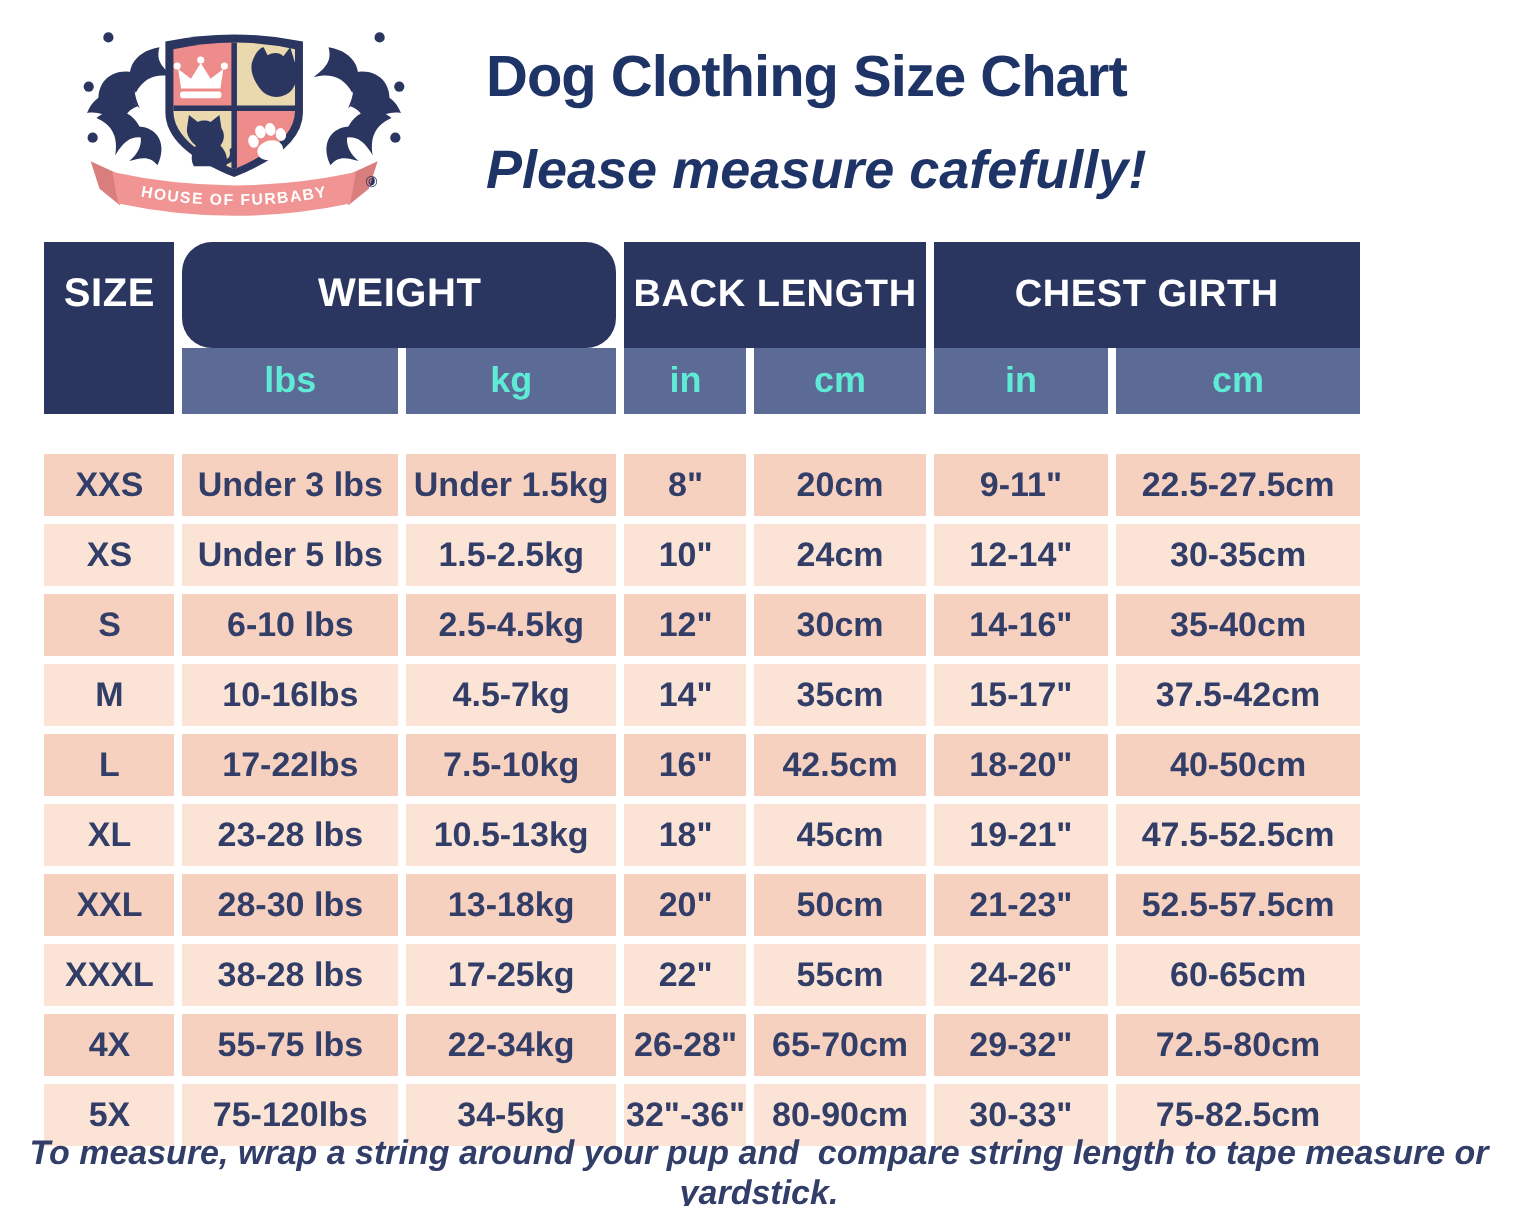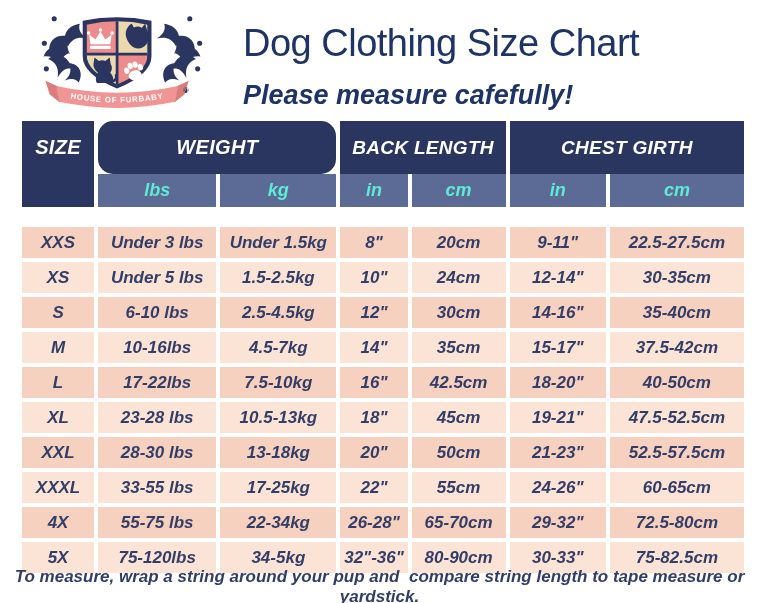--- a/index.html
+++ b/index.html
@@ -18,30 +18,30 @@
   
   .logo{position:absolute;left:28px;top:4px;width:188px;height:114px;}
   .navy-fill{fill:var(--navy);}
   .salmon-fill{fill:var(--salmon);}
   .cream-fill{fill:var(--cream);}
   .white-fill{fill:#ffffff;}
   .banner-fill{fill:var(--banner-pink);}
   .fold-fill{fill:var(--banner-fold);}
   .titles{position:absolute;left:243px;top:24px;}
   .title{
-    margin:0;color:var(--title-navy);font-size:38px;font-weight:400;
+    margin:0;color:var(--title-navy);font-size:29px;font-weight:700;
     letter-spacing:-0.5px;line-height:1.05;white-space:nowrap;
   }
   .subtitle{
     margin:16px 0 0 0;color:var(--title-navy);font-size:27px;font-weight:700;
     font-style:italic;white-space:nowrap;
   }
 
   
-  .chart-table{position:absolute;left:22px;top:121px;width:722px;font-style:italic;}
+  .chart-table{position:absolute;left:22px;top:121px;width:658px;}
   .thead{
     display:grid;grid-template-columns:var(--cols);
     grid-template-rows:53px 33px;column-gap:4px;row-gap:0;
   }
   .group{
     background:var(--navy);color:#fff;font-weight:700;font-size:20px;
     display:flex;align-items:center;justify-content:center;letter-spacing:0.3px;
     grid-row:1;white-space:nowrap;
   }
   .group.size{grid-row:1/3;grid-column:1;padding-bottom:33px;}
@@ -229,21 +229,21 @@
     <div class="cell row-dark">28-30 lbs</div>
     <div class="cell row-dark">13-18kg</div>
     <div class="cell row-dark">20"</div>
     <div class="cell row-dark">50cm</div>
     <div class="cell row-dark">21-23"</div>
     <div class="cell row-dark">52.5-57.5cm</div>
   </div>
 
   <div class="row">
     <div class="cell row-light">XXXL</div>
-    <div class="cell row-light">33-55 lbs</div>
+    <div class="cell row-light">38-28 lbs</div>
     <div class="cell row-light">17-25kg</div>
     <div class="cell row-light">22"</div>
     <div class="cell row-light">55cm</div>
     <div class="cell row-light">24-26"</div>
     <div class="cell row-light">60-65cm</div>
   </div>
 
   <div class="row">
     <div class="cell row-dark">4X</div>
     <div class="cell row-dark">55-75 lbs</div>

